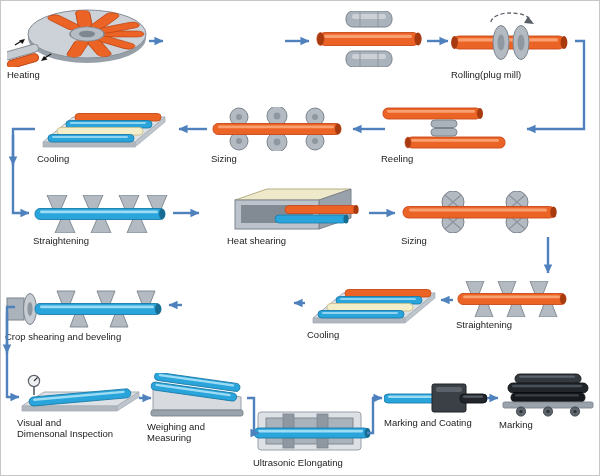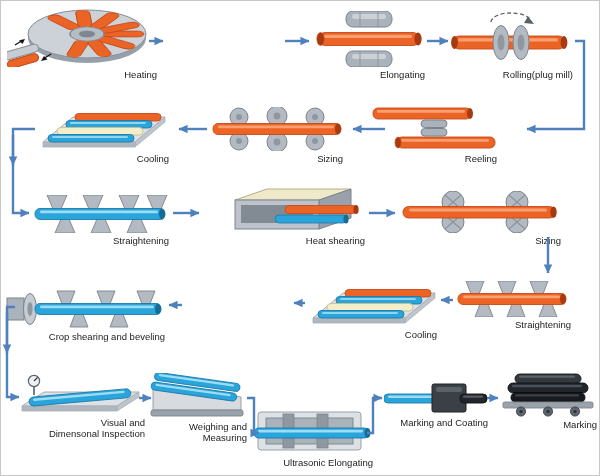--- a/index.html
+++ b/index.html
@@ -1,19 +1,19 @@
 <!DOCTYPE html>
 <html><head>
 <meta charset="utf-8">
 <style>
   * { margin:0; padding:0; box-sizing:border-box; }
   body { background:#ffffff; font-family:"Liberation Sans", sans-serif; }
   #canvas { position:relative; width:600px; height:476px; background:#ffffff;
             border:1px solid #c6c6c6; overflow:hidden; }
-  .station { position:absolute; text-align:right; }
+  .station { position:absolute; text-align:left; }
   .station svg { display:block; margin:0 auto; }
   .st-label { font-size:9.5px; line-height:1.2; color:#1b1b1b; white-space:pre-line; margin-top:2px; }
   #arrows { position:absolute; left:0; top:0; pointer-events:none; }
 </style>
 </head>
 <body>
 
 <div id="canvas">
 
   <div class="station" style="left:6px;top:4px;width:150px">
@@ -55,42 +55,41 @@
       <rect x="39" y="43" width="34" height="5" rx="2.5" fill="#ccd1d7"></rect>
       <line x1="47" y1="0" x2="47" y2="16" stroke="#8d959e"></line>
       <line x1="65" y1="0" x2="65" y2="16" stroke="#8d959e"></line>
       <line x1="47" y1="40" x2="47" y2="56" stroke="#8d959e"></line>
       <line x1="65" y1="40" x2="65" y2="56" stroke="#8d959e"></line>
       <rect x="6" y="21.5" width="100" height="13" rx="6" fill="#ec6425" stroke="#c6491a" stroke-width="0.9"></rect>
       <rect x="11" y="23.8" width="88" height="3.2" rx="1.6" fill="#f9a072"></rect>
       <ellipse cx="7.5" cy="28" rx="3.6" ry="6.4" fill="#a83a10" stroke="#c6491a" stroke-width="0.8"></ellipse>
       <ellipse cx="105" cy="28" rx="3.6" ry="6.4" fill="#a83a10"></ellipse>
     </svg>
-    <div class="st-label">Elongating</div>
   </div>
 
   <div class="station" style="left:450px;top:8px;width:122px">
     <svg width="122" height="58" viewBox="0 0 122 58">
       <path d="M40 13 a 20 9 0 0 1 40 0" fill="none" stroke="#596068" stroke-width="1.3" stroke-dasharray="4 2.5"></path>
       <polygon points="83,15 77,7.5 73,14" fill="#596068"></polygon>
       <rect x="2" y="27" width="112" height="13" rx="6" fill="#ec6425" stroke="#c6491a" stroke-width="0.9"></rect>
       <rect x="7" y="29.3" width="100" height="3.2" rx="1.6" fill="#f9a072"></rect>
       <ellipse cx="3.5" cy="33.5" rx="3.4" ry="6.4" fill="#a83a10"></ellipse>
       <ellipse cx="113" cy="33.5" rx="3.4" ry="6.4" fill="#a83a10"></ellipse>
       <g fill="#b3bac2" stroke="#7c848d">
         <ellipse cx="50" cy="33.5" rx="8" ry="17"></ellipse>
         <ellipse cx="70" cy="33.5" rx="8" ry="17"></ellipse>
       </g>
       <ellipse cx="50" cy="33.5" rx="3.5" ry="8" fill="#8f97a0"></ellipse>
       <ellipse cx="70" cy="33.5" rx="3.5" ry="8" fill="#8f97a0"></ellipse>
     </svg>
     <div class="st-label">Rolling(plug mill)</div>
   </div>
 
-  <div class="station" style="left:370px;top:104px;width:126px">
+  <div class="station" style="left:380px;top:104px;width:126px">
     <svg width="126" height="46" viewBox="0 0 126 46">
       <rect x="2" y="3" width="98" height="11" rx="5" fill="#ec6425" stroke="#c6491a" stroke-width="0.9"></rect>
       <rect x="6" y="5" width="88" height="2.8" rx="1.4" fill="#f9a072"></rect>
       <ellipse cx="99" cy="8.5" rx="3" ry="5.4" fill="#a83a10"></ellipse>
       <rect x="26" y="32" width="98" height="11" rx="5" fill="#ec6425" stroke="#c6491a" stroke-width="0.9"></rect>
       <rect x="30" y="34" width="88" height="2.8" rx="1.4" fill="#f9a072"></rect>
       <ellipse cx="27" cy="37.5" rx="3" ry="5.4" fill="#a83a10" stroke="#c6491a" stroke-width="0.7"></ellipse>
       <g fill="#aab2bb" stroke="#7c848d">
         <rect x="50" y="15" width="26" height="7.5" rx="3.7"></rect>
         <rect x="50" y="23.5" width="26" height="7.5" rx="3.7"></rect>

